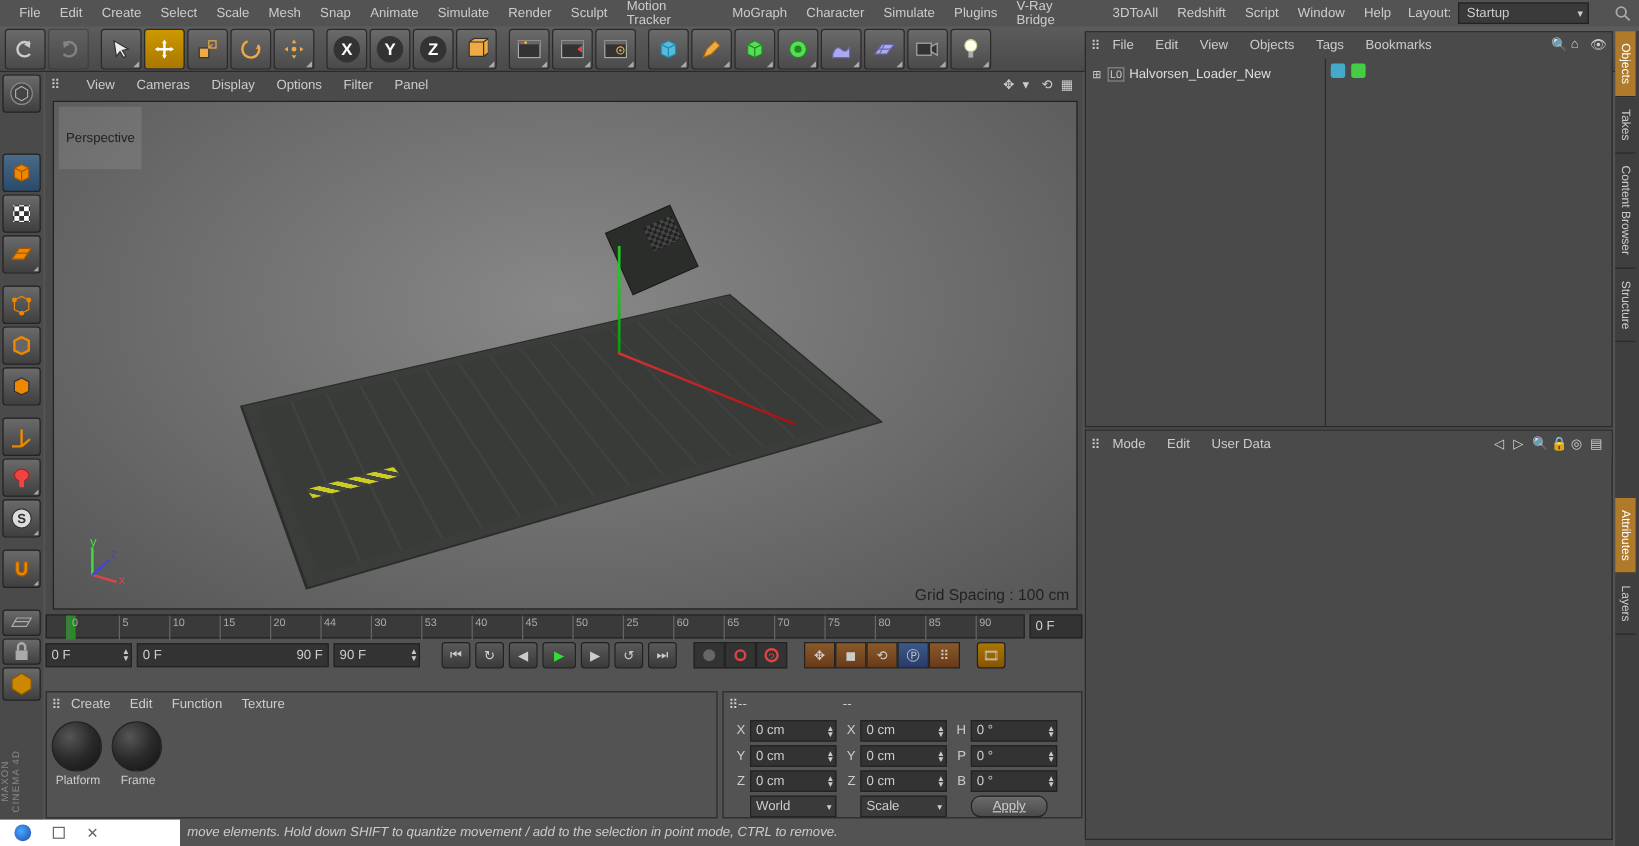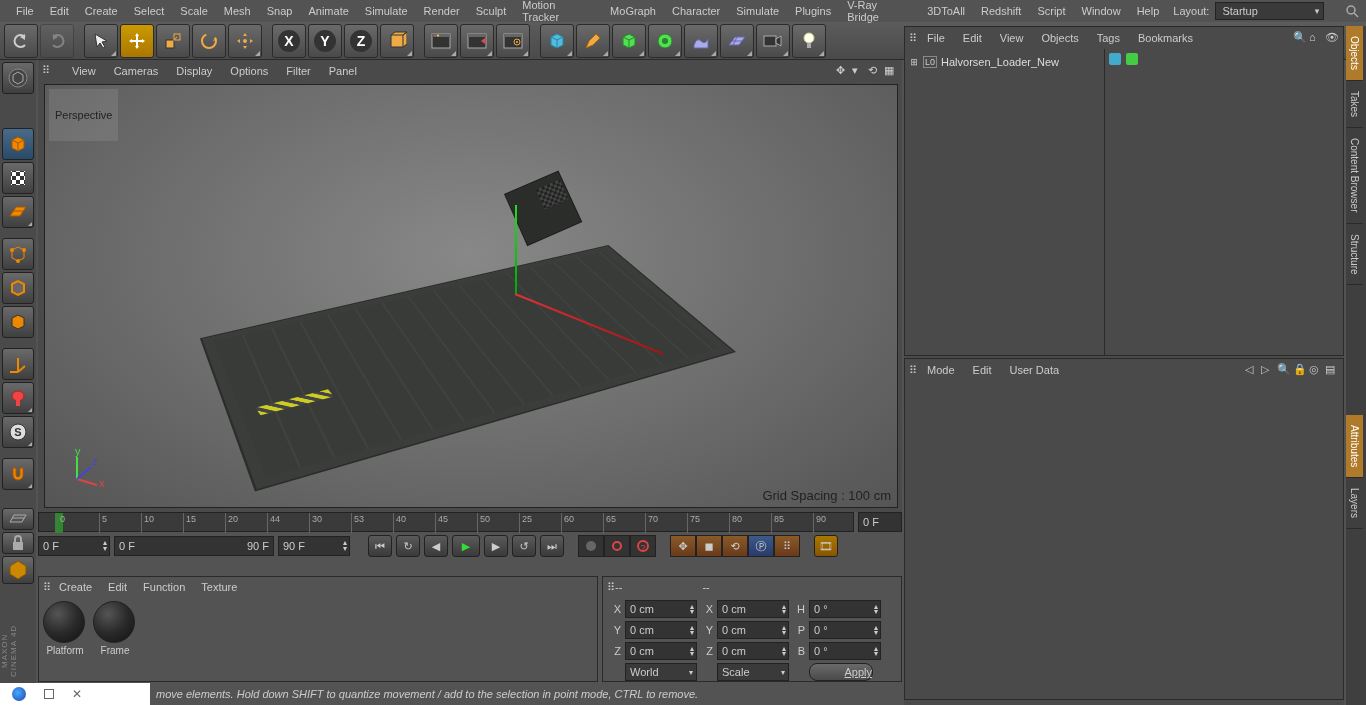--- a/index.html
+++ b/index.html
@@ -91,21 +91,21 @@
 .mat-name{font-size:10px;color:#ccc;}
 .coord-wrap{flex:1;border:1px solid #2a2a2a;}
 .coord-mb{height:20px;display:flex;align-items:center;padding-left:4px;}
 .coord-body{padding:2px 6px;}
 .coord-row{display:flex;gap:4px;align-items:center;height:20px;margin-bottom:1px;}
 .c-lbl{width:12px;text-align:right;}
 .c-fld{width:72px;height:18px;background:#333;border:1px solid #222;padding:0 4px;display:flex;align-items:center;position:relative;}
 .c-fld .arr{position:absolute;right:2px;font-size:8px;line-height:5px;}
 .c-dd{width:72px;height:18px;background:#3a3a3a;border:1px solid #222;display:flex;align-items:center;padding:0 4px;position:relative;}
 .c-dd::after{content:"▾";position:absolute;right:3px;font-size:8px;}
-.apply-btn{width:64px;height:18px;background:linear-gradient(#6a6a6a,#4a4a4a);border:1px solid #222;border-radius:8px;text-align:right;line-height:16px;text-decoration:underline;}
+.apply-btn{width:64px;height:18px;background:linear-gradient(#6a6a6a,#4a4a4a);border:1px solid #222;border-radius:8px;text-align:center;line-height:16px;text-decoration:underline;}
 
 
 .status { position: absolute; left: 150px; bottom: 2px; right: 464px; height: 18px; display:flex;align-items:center; padding:0 6px; font-size:11px; color:#ccc;font-style:italic;}
 
 
 .wintask { position: absolute; left: 0; bottom: 0; width: 150px; height: 22px; background: #fff; display:flex;align-items:center;gap:18px;padding:0 12px;}
 .wintask .dot{width:14px;height:14px;border-radius:50%;background:radial-gradient(circle at 40% 40%,#4af,#24a);}
 .wintask .sq{width:10px;height:10px;border:1px solid #666;}
 .wintask .x{color:#666;font-size:12px;}
 

